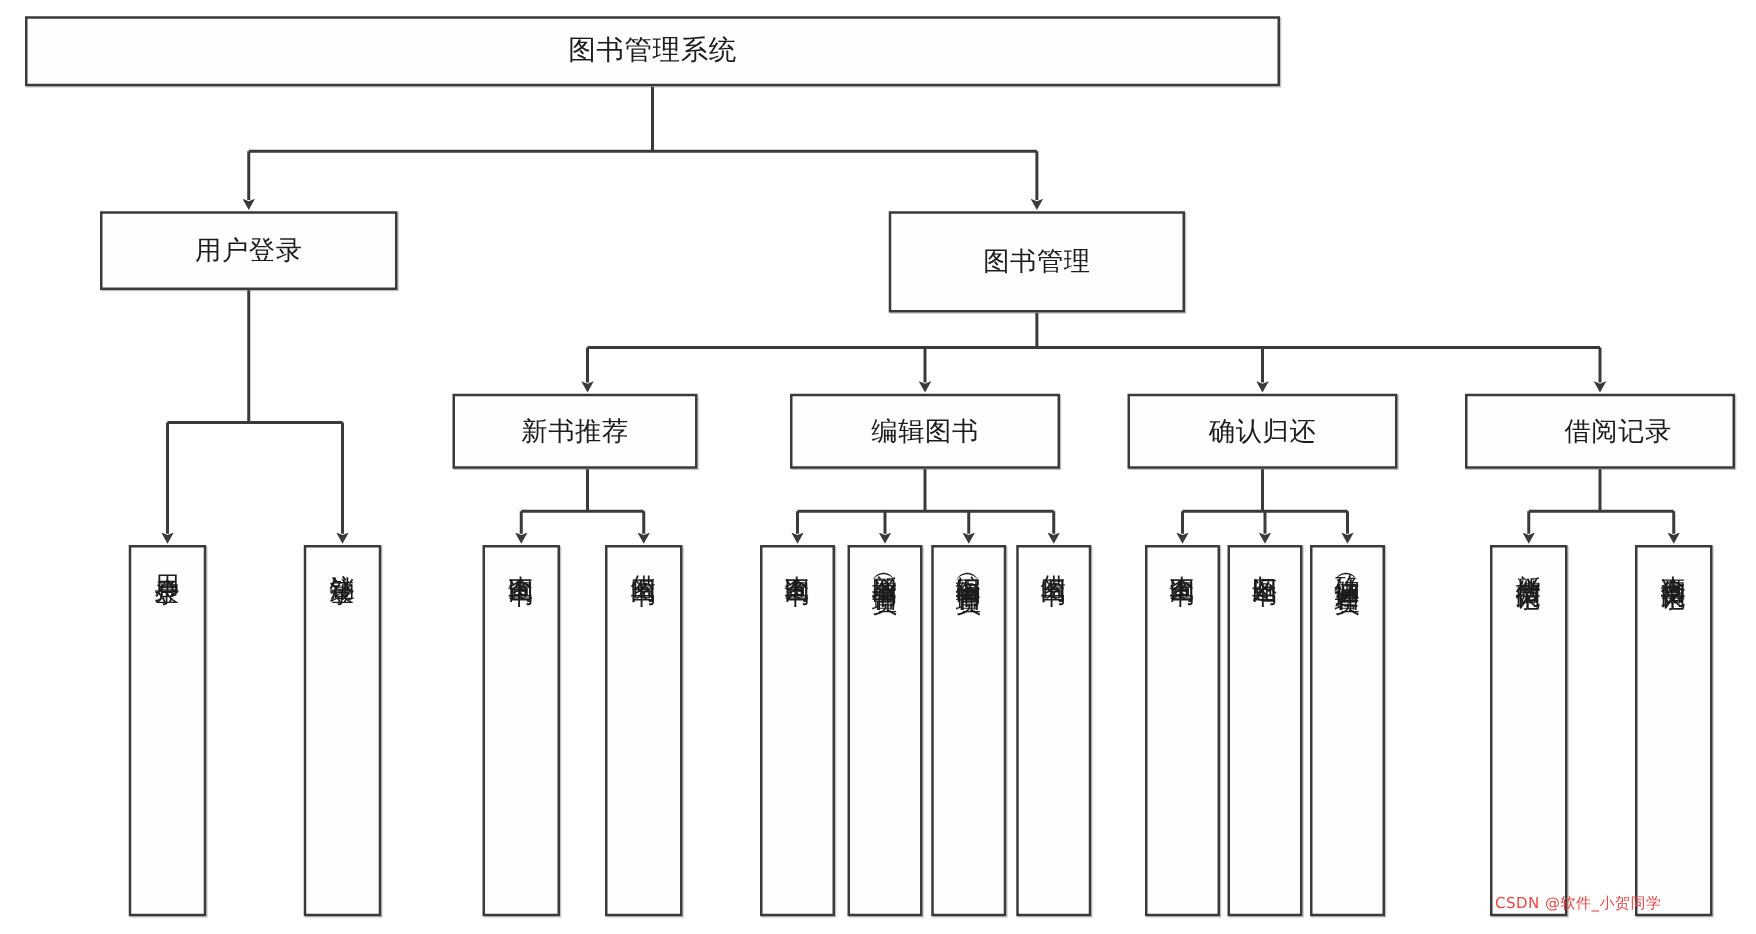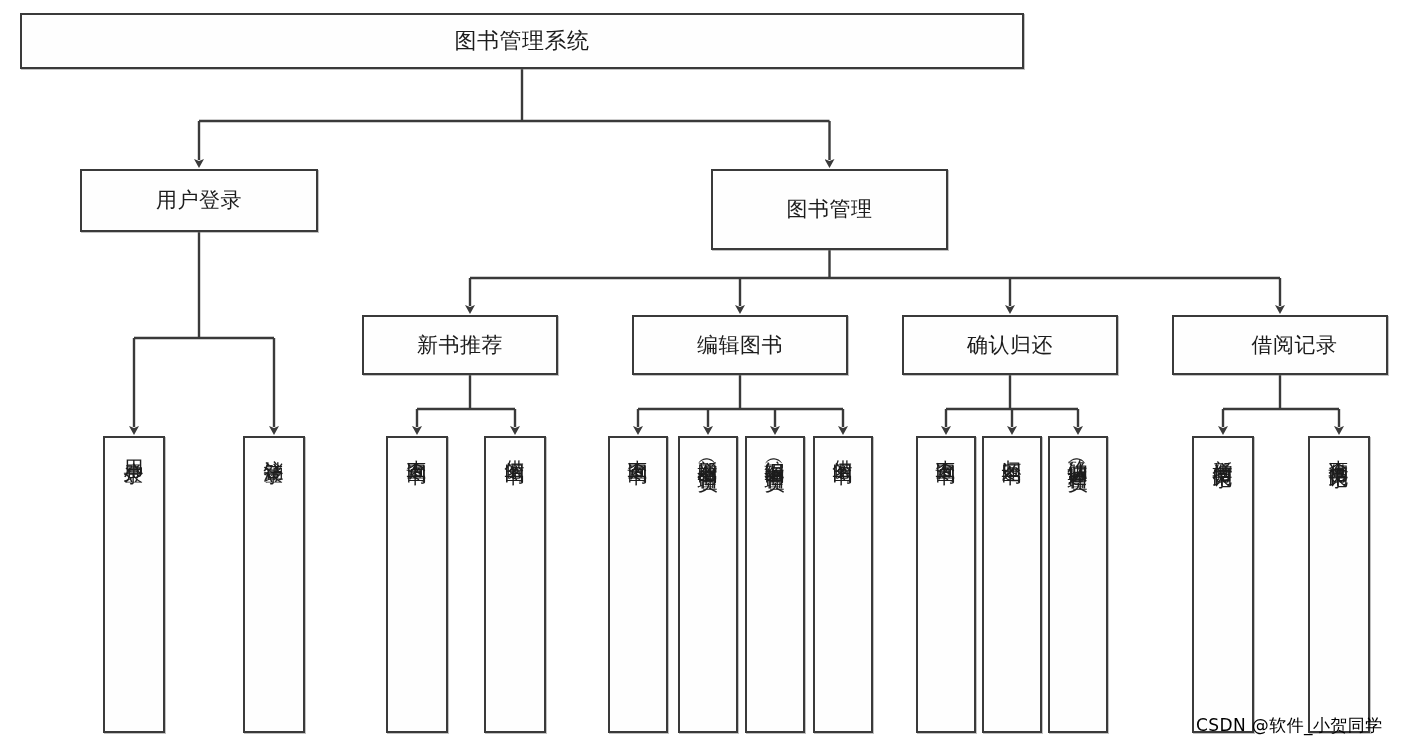--- a/index.html
+++ b/index.html
@@ -59,22 +59,22 @@
   .node.vert .label {
     writing-mode: vertical-rl;
     text-orientation: upright;
     font-size: 20px;
     line-height: 1;
     letter-spacing: 2px;
     white-space: nowrap;
   }
   .watermark {
     position: absolute;
-    color: #000000;
-    font-size: 17px;
+    color: #ef4444;
+    font-size: 12px;
     letter-spacing: 0.4px;
     white-space: nowrap;
     user-select: none;
   }
 </style>
 </head>
 <body>
 
 <div id="canvas">
 

